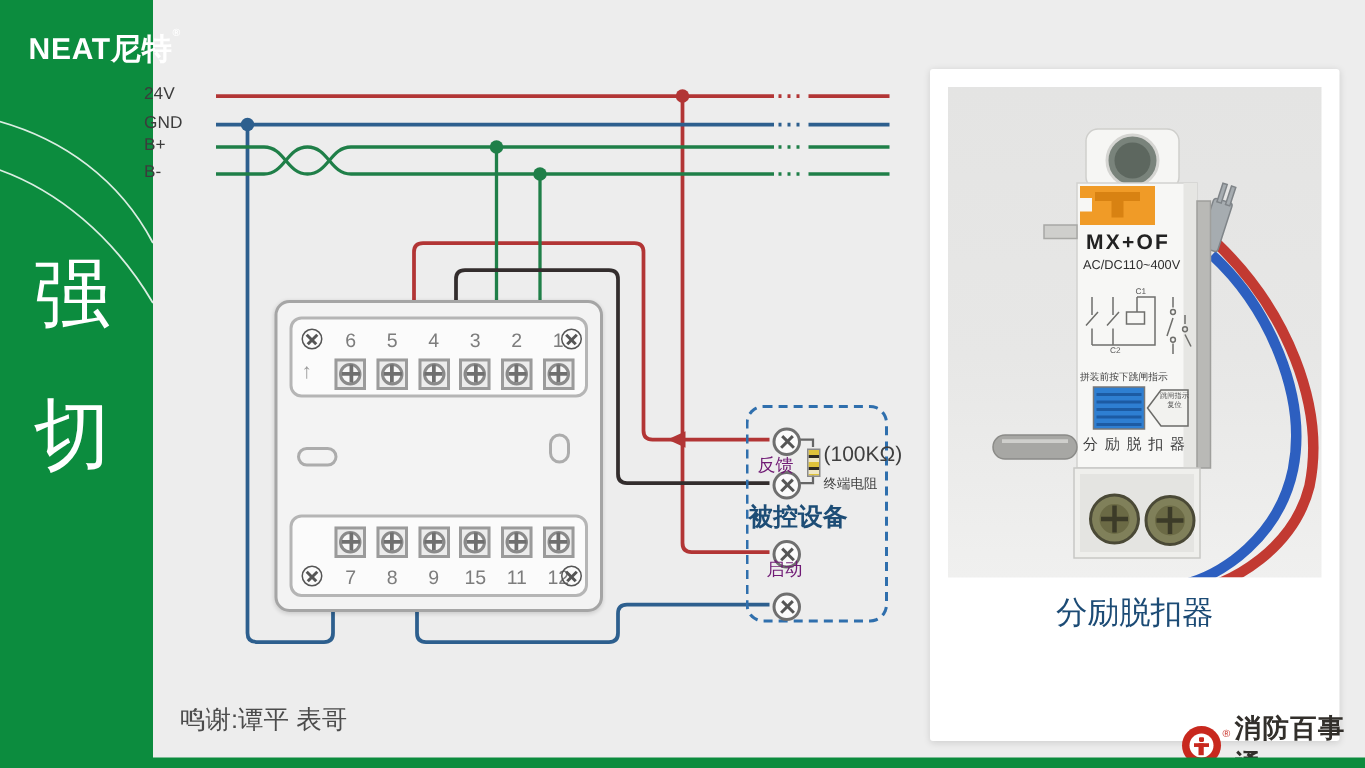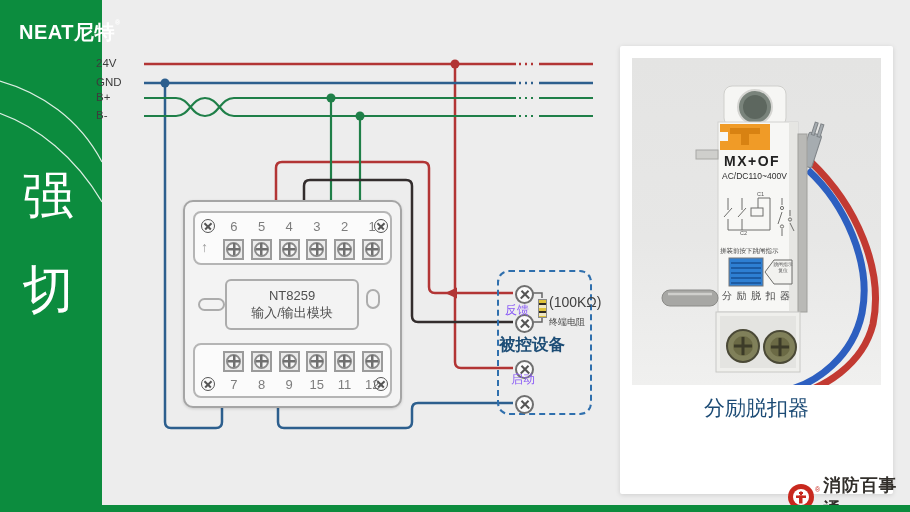--- a/index.html
+++ b/index.html
@@ -56,21 +56,21 @@
   .pill{position:absolute;border:2px solid #acacac;box-sizing:border-box;border-radius:8px;}
   .pill-left{left:13px;top:96px;width:27px;height:13px;}
   .pill-right{left:181px;top:87px;width:14px;height:20px;}
 
   
   .cbox{left:497px;top:270px;width:95px;height:145px;border:2px dashed #2f6fad;border-radius:12px;box-sizing:border-box;z-index:2;}
   .cscrew{position:absolute;width:19px;height:19px;border:2px solid #6f6f6f;border-radius:50%;background:#fbfbfb;box-sizing:border-box;}
   .cscrew::after{content:"";position:absolute;left:50%;top:50%;width:11px;height:11px;transform:translate(-50%,-50%) rotate(45deg);
      background:linear-gradient(#555,#555) center/11px 2.4px no-repeat,
                 linear-gradient(#555,#555) center/2.4px 11px no-repeat;}
-  .clabel{position:absolute;font-size:12px;color:#8b5cf6;}
+  .clabel{position:absolute;font-size:12px;color:#701a75;}
   .ctitle{position:absolute;left:0;width:100%;text-align:left;top:62px;font-size:16.5px;font-weight:bold;color:#1d4d76;}
   .resistor{position:absolute;left:39px;top:27px;width:9px;height:19px;border:1px solid #8a8a8a;box-sizing:border-box;
      background:repeating-linear-gradient(180deg,#dfc23a 0 3px,#2e2a22 3px 5.5px,#efe6c2 5.5px 8px);}
   .reslabel{position:absolute;left:50px;font-size:9px;color:#3f3f3f;white-space:nowrap;}
 
   
   .card{left:620px;top:46px;width:273px;height:448px;background:#fff;border-radius:2px;box-shadow:0 1px 5px rgba(0,0,0,.13);}
   .photo{position:absolute;left:12px;top:12px;width:249px;height:327px;
          background:linear-gradient(180deg,#e4e4e3,#e7e7e6 55%,#f0f0ef);overflow:hidden;}
   .photo .txt{position:absolute;white-space:nowrap;}
@@ -184,24 +184,20 @@
           </div>
         <div>
             <span class="tscrew"></span>
           </div>
         <div>
             <span class="tscrew"></span>
           </div>
       </div>
     </div>
 
-    <div class="mod-label abs">
-      <div>NT8259</div>
-      <div>输入/输出模块</div>
-    </div>
     <div class="pill pill-left abs"></div>
     <div class="pill pill-right abs"></div>
 
     <div class="strip strip-bottom">
       <div class="cellrow" style="top:4px;height:24px">
         <div>
             <span class="tscrew"></span>
           </div>
         <div>
             <span class="tscrew"></span>
@@ -310,20 +306,21 @@
       </svg>
       <div class="txt dev-model">MX+OF</div>
       <div class="txt dev-voltage">AC/DC110~400V</div>
       <div class="txt dev-notice">拼装前按下跳闸指示</div>
       <div class="txt dev-ind"><span>跳闸指示</span><br><span>复位</span></div>
       <div class="txt dev-name">分励脱扣器</div>
     </div>
     <div class="caption">分励脱扣器</div>
   </div>
 
+  <div class="credit abs">鸣谢:谭平 表哥</div>
   <div class="brand abs">
     <span class="brand-circle"></span>
     <span class="brand-mark">®</span>
     <span class="brand-text">消防百事通</span>
   </div>
   <div class="bottombar abs"></div>
 
 </div>
 
 </body></html>

